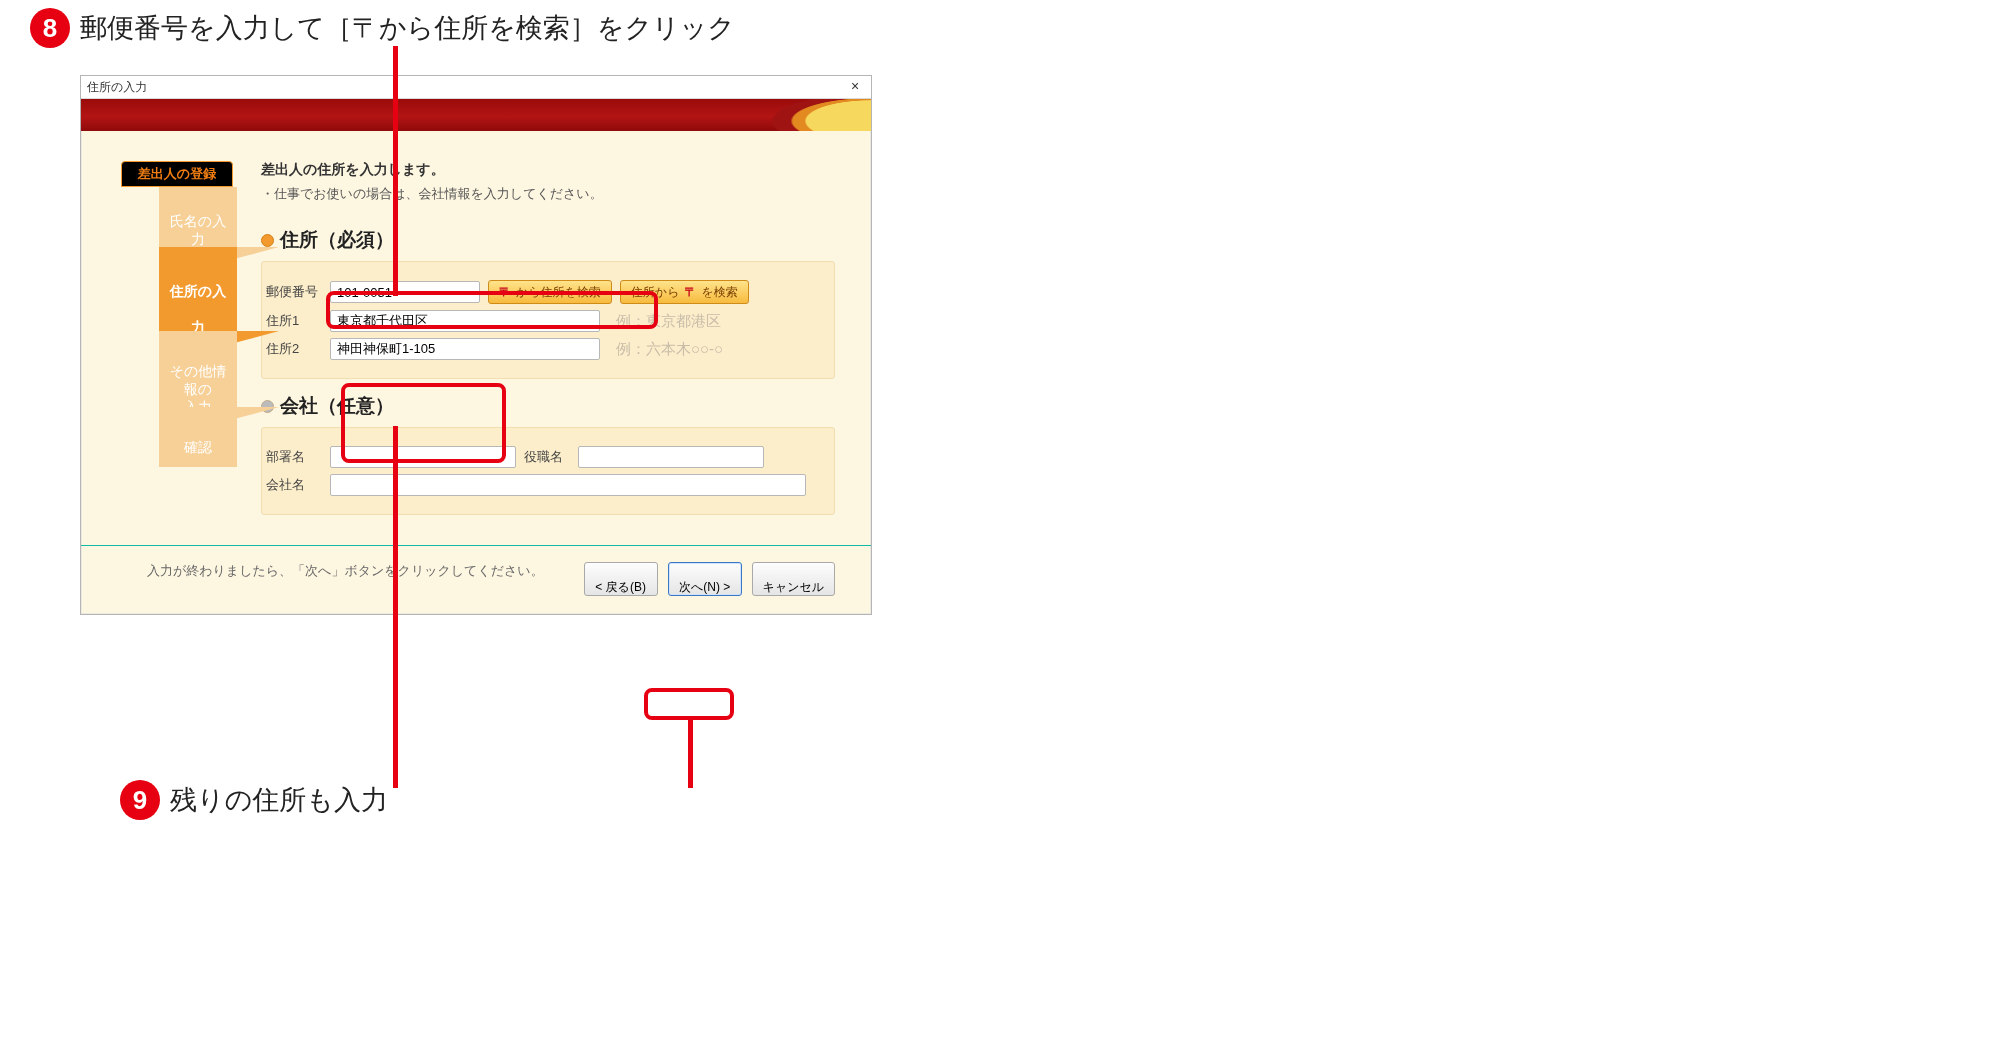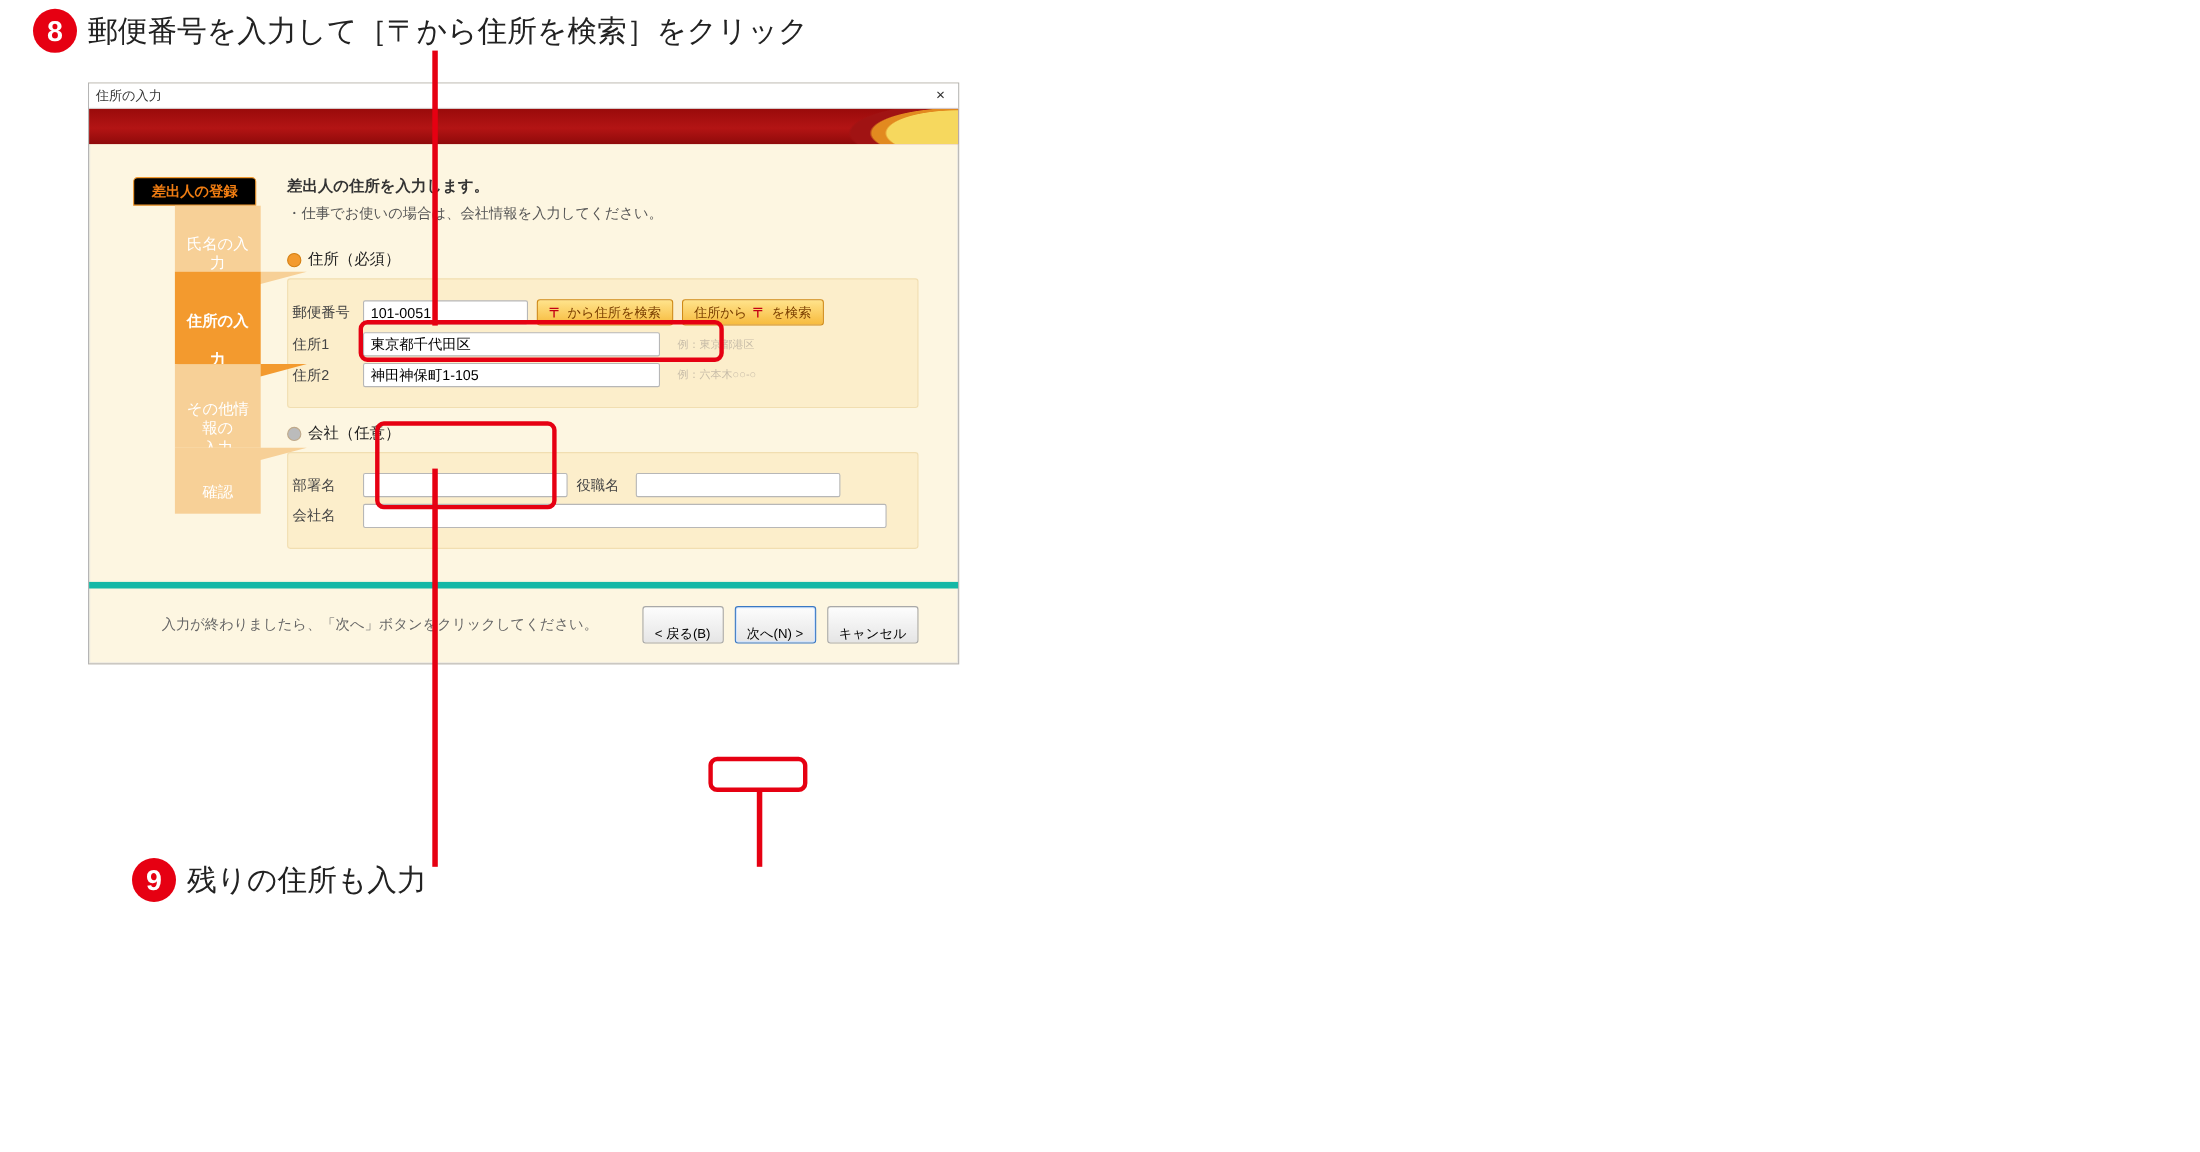--- a/index.html
+++ b/index.html
@@ -35,37 +35,37 @@
   .step.cur::after{border-top:16px solid #f39a2e;}
   .step:last-child::after{display:none;}
   .step.s-name{height:60px;}
   .step.s-addr{height:84px;line-height:36px;font-weight:700;}
   .step.s-other{height:76px;padding-top:32px;}
   .step.s-conf{height:60px;padding-top:32px;}
   
   .main{flex:1;}
   .hd{font-size:14px;font-weight:700;color:#333;}
   .sub{font-size:13px;color:#555;margin:6px 0 24px;}
-  .sect{display:flex;align-items:center;gap:6px;font-size:14px;font-weight:400;margin:4px 0 8px;}
+  .sect{display:flex;align-items:center;gap:6px;font-size:19px;font-weight:700;margin:4px 0 8px;}
   .sect .dot{width:11px;height:11px;border-radius:50%;border:1px solid #bfa98a;background:#bbb;}
   .sect .dot.req{background:#f39a2e;border-color:#d47f12;}
   .grp{background:#fceecb;border:1px solid #f1deb1;border-radius:3px;padding:12px 20px 12px 4px;margin-bottom:14px;}
   .row{display:flex;align-items:center;margin:6px 0;gap:8px;}
   .lbl{width:56px;font-size:13px;color:#444;text-align:left;}
   input.fld{height:22px;border:1px solid #b7b7b7;border-radius:2px;background:#fff;font-size:13px;padding:0 6px;box-sizing:border-box;}
   .fld.w-zip{width:150px;}
   .fld.w1{width:270px;}
   .fld.wc1{width:476px;}
   .fld.wc2{width:186px;}
-  .hint{font-size:10px;color:#c8bda9;margin-left:8px;}
+  .hint{font-size:15px;color:#c8bda9;margin-left:8px;}
   .pill{display:inline-flex;align-items:center;height:22px;padding:0 10px;border:1px solid #d08a17;border-radius:3px;
         background:linear-gradient(#ffe38b,#f7bb3e);font-size:12px;color:#7a3e00;gap:5px;cursor:pointer;}
   .pill .yu{color:#c30015;font-weight:700;}
   
-  .ftr{border-top:6px solid #14b8a6;padding:16px 36px 18px;display:flex;align-items:center;gap:10px;}
+  .ftr{border-top:1px solid #14b8a6;padding:16px 36px 18px;display:flex;gap:10px;}
   .ftxt{flex:1;font-size:13px;color:#666;text-align:center;}
   .btn{height:22px;min-width:74px;padding:16px 10px;font-size:12px;border:1px solid #a9a9a9;border-radius:3px;background:linear-gradient(#fdfdfd,#e5e5e5);cursor:pointer;}
   .btn.primary{border-color:#3a78c4;box-shadow:0 0 0 1px #cfe3ff inset;}
   .lbl2{width:46px;font-size:13px;color:#444;}
 </style>
 </head>
 <body>
 
 <div class="page">
 

